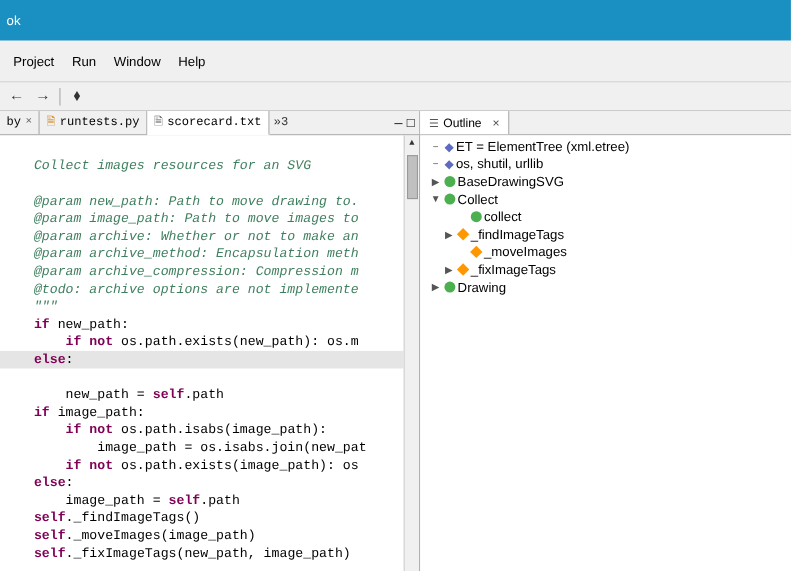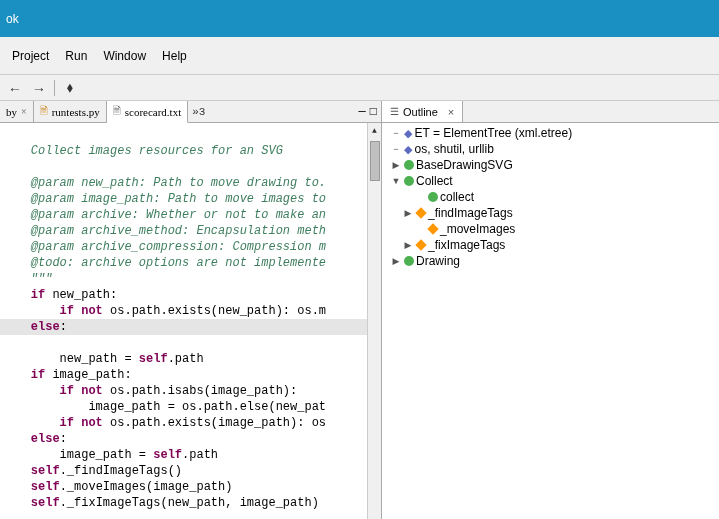--- a/index.html
+++ b/index.html
@@ -72,21 +72,21 @@
       align-items: stretch;
       background: #f0f0f0;
       border-bottom: 1px solid #aaa;
       height: 22px;
     }
     .tab {
       display: flex;
       align-items: center;
       padding: 0 6px;
       border-right: 1px solid #aaa;
-      font-family: Liberation Serif, serif;
+      font-family: Liberation Mono, monospace;
       font-size: 11px;
       cursor: pointer;
       white-space: nowrap;
       gap: 4px;
     }
     .tab.active {
       background: white;
       border-bottom: 1px solid white;
       margin-bottom: -1px;
     }
@@ -278,21 +278,21 @@
 <span class="docstring">    @param archive_method: Encapsulation meth</span>
 <span class="docstring">    @param archive_compression: Compression m</span>
 <span class="docstring">    @todo: archive options are not implemente</span>
 <span class="docstring">    """</span>
 <span>    <span class="kw">if</span> new_path:</span>
 <span>        <span class="kw">if</span> <span class="kw">not</span> os.path.exists(new_path): os.m</span>
 <span class="highlight-line">    <span class="kw">else</span>:</span>
 <span>        new_path = <span class="self-kw">self</span>.path</span>
 <span>    <span class="kw">if</span> image_path:</span>
 <span>        <span class="kw">if</span> <span class="kw">not</span> os.path.isabs(image_path):</span>
-<span>            image_path = os.path.else(new_pat</span>
+<span>            image_path = os.isabs.join(new_pat</span>
 <span>        <span class="kw">if</span> <span class="kw">not</span> os.path.exists(image_path): os</span>
 <span>    <span class="kw">else</span>:</span>
 <span>        image_path = <span class="self-kw">self</span>.path</span>
 <span>    <span class="self-kw">self</span>._findImageTags()</span>
 <span>    <span class="self-kw">self</span>._moveImages(image_path)</span>
 <span>    <span class="self-kw">self</span>._fixImageTags(new_path, image_path)</span>
       </div>
       <div id="editor-scrollbar">
         <div class="scroll-arrow">▲</div>
         <div class="scroll-track">

